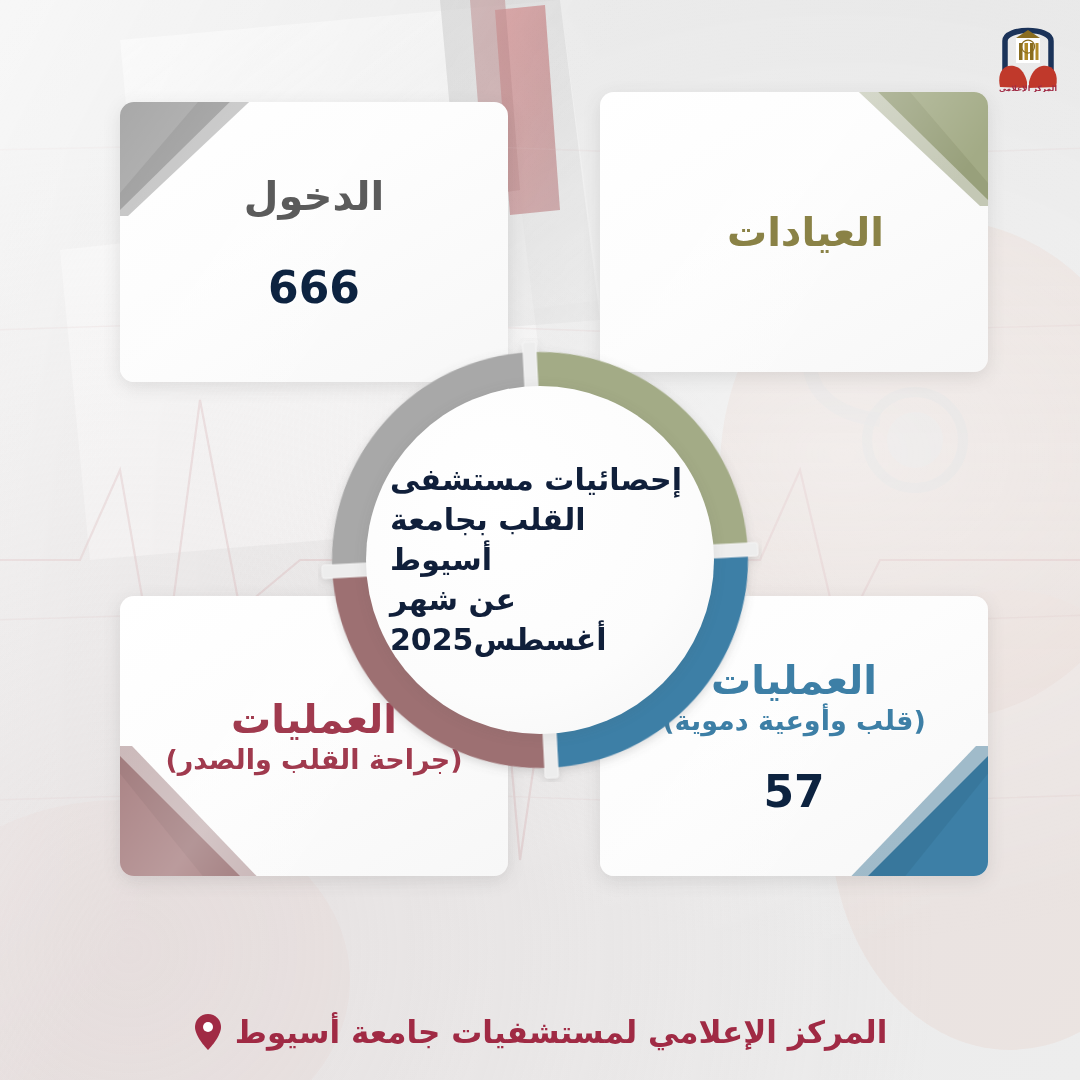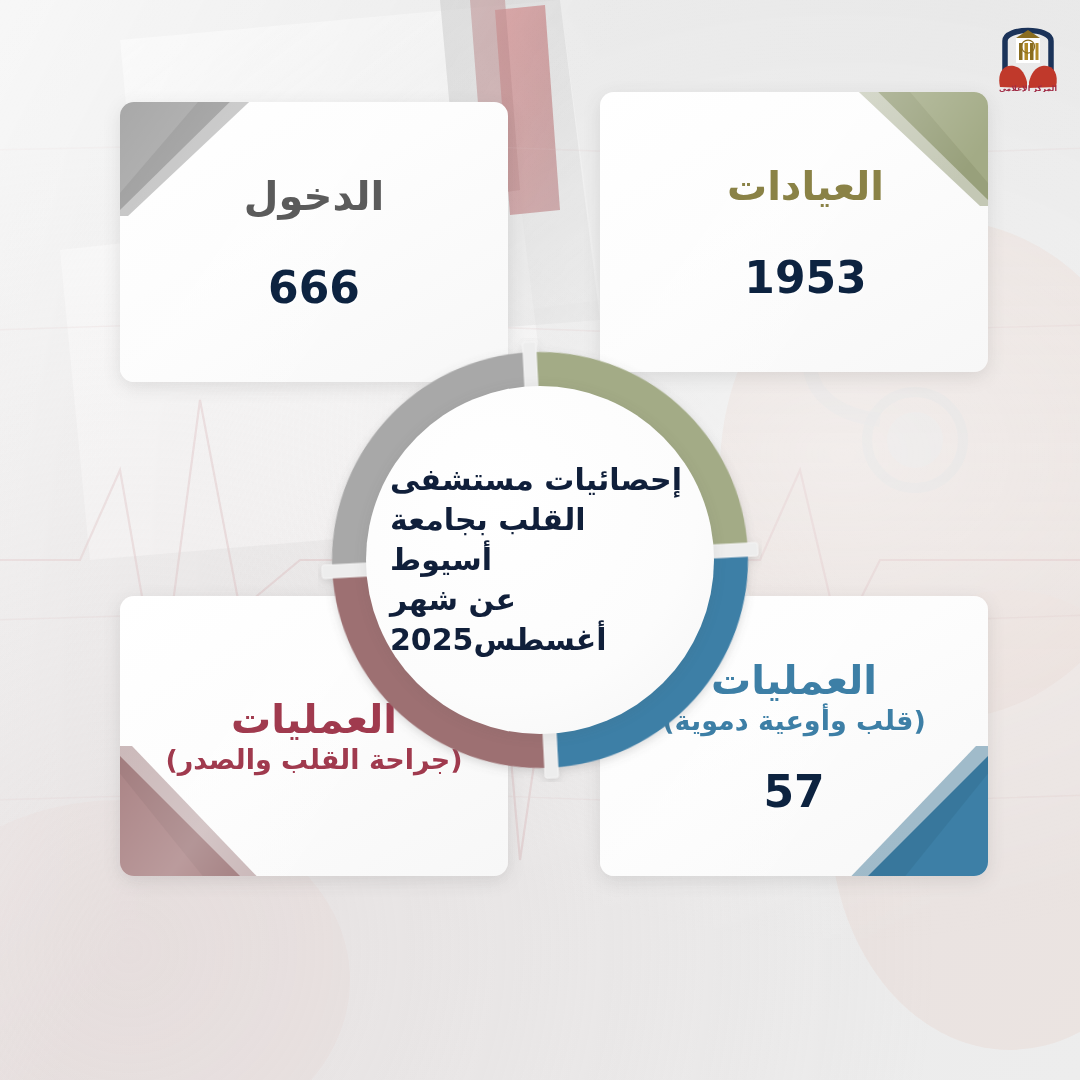--- a/index.html
+++ b/index.html
@@ -278,21 +278,20 @@
   </div>
 
   <div class="card gap-lg" id="card-clinics">
     <svg class="card-accent" style="top:-14px; right:-6px;" viewBox="0 0 340 128" preserveAspectRatio="none">
       <polygon points="340,0 210,0 340,128" fill="#a3ab86"></polygon>
       <polygon points="244,0 190,0 326,128 340,128 340,112" fill="#8d9670" opacity="0.5"></polygon>
     </svg>
     <div class="card-glass"></div>
     <div class="card-inner">
       <div class="card-label" style="color:#8a8246">العيادات</div>
-      <div class="card-value">1953</div>
     </div>
   </div>
 
   <div class="card gap-sm" id="card-surgery">
     <svg class="card-accent" style="bottom:-14px; left:-6px; height:150px;" viewBox="0 0 340 150" preserveAspectRatio="none">
       <polygon points="0,150 140,150 0,10" fill="#9d7072"></polygon>
       <polygon points="100,150 156,150 18,6 0,6 0,26" fill="#8a5f61" opacity="0.5"></polygon>
     </svg>
     <svg class="card-accent" style="top:-14px; right:-6px; height:120px;" viewBox="0 0 340 120" preserveAspectRatio="none">
       <polygon points="340,0 250,0 340,96" fill="#9d7072" opacity="0.9"></polygon>
@@ -349,14 +348,21 @@
       </g>
     </g>
   </svg>
 
   <div id="donut-hub">
     <div id="donut-title">إحصائيات مستشفى
 القلب بجامعة أسيوط
 عن شهر أغسطس2025</div>
   </div>
 
+  <div id="footer">
+    <span id="footer-text">المركز الإعلامي لمستشفيات جامعة أسيوط</span>
+    <svg id="pin-icon" width="30" height="38" viewBox="0 0 30 38">
+      <path d="M15 1 C7.8 1 2 6.8 2 14 C2 24 15 37 15 37 C15 37 28 24 28 14 C28 6.8 22.2 1 15 1 Z" fill="#a02a44"></path>
+      <circle cx="15" cy="14" r="5" fill="#ffffff"></circle>
+    </svg>
+  </div>
 
 </div>
 
 </body></html>

